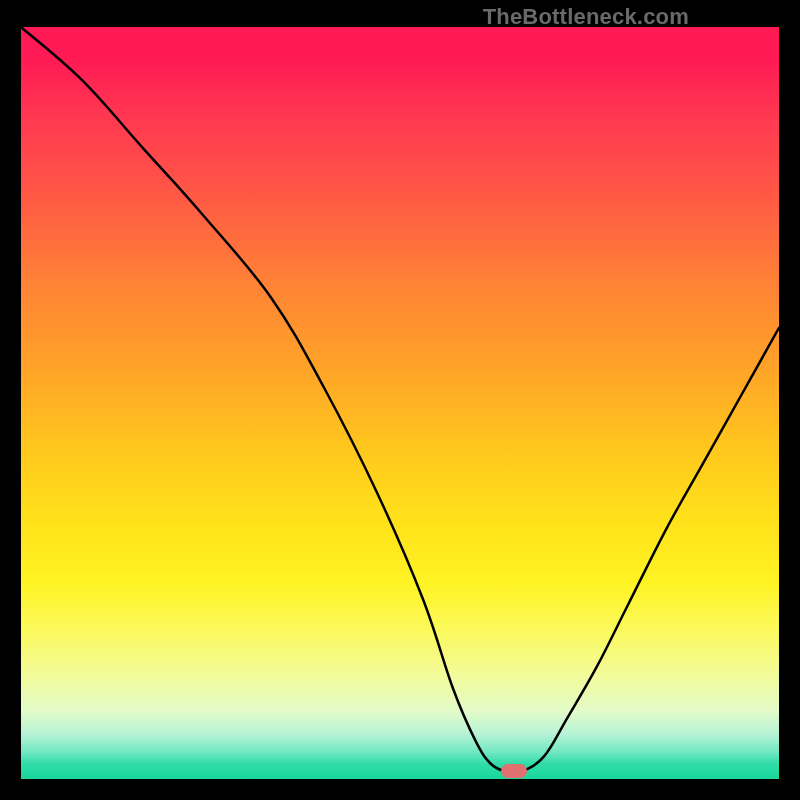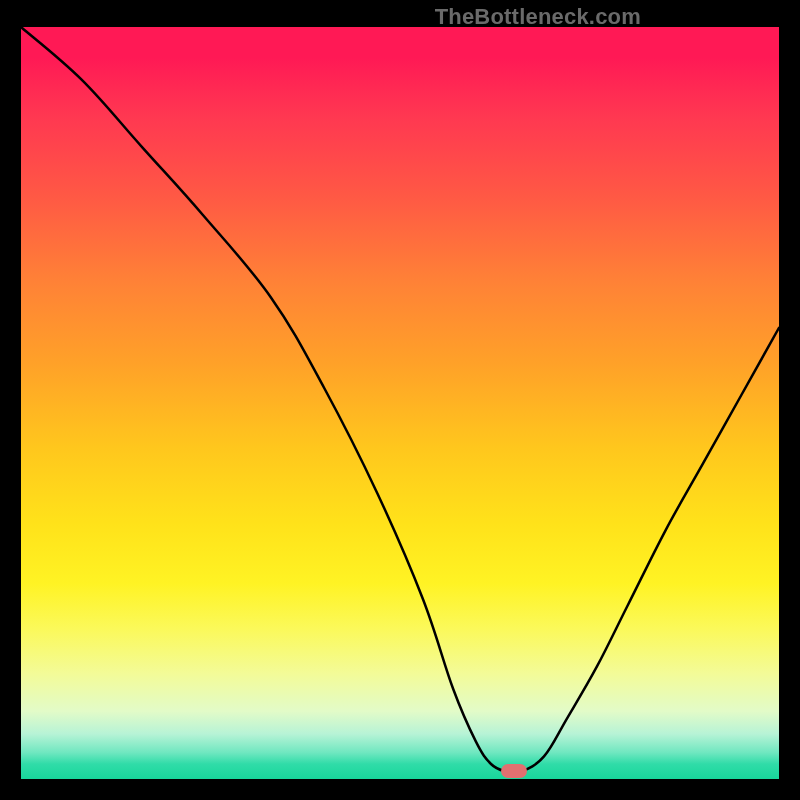--- a/index.html
+++ b/index.html
@@ -9,20 +9,21 @@
     height: 800px;
     background: #000;
     overflow: hidden;
     font-family: Arial, Helvetica, sans-serif;
   }
   .frame {
     position: relative;
     width: 651px;
     height: 800px;
     background: #000;
+    padding-left: 48px;
   }
   .watermark {
     position: absolute;
     top: 4px;
     right: 10px;
     color: #6a6a6a;
     font-size: 22px;
     font-weight: 600;
     letter-spacing: 0.2px;
     z-index: 4;

